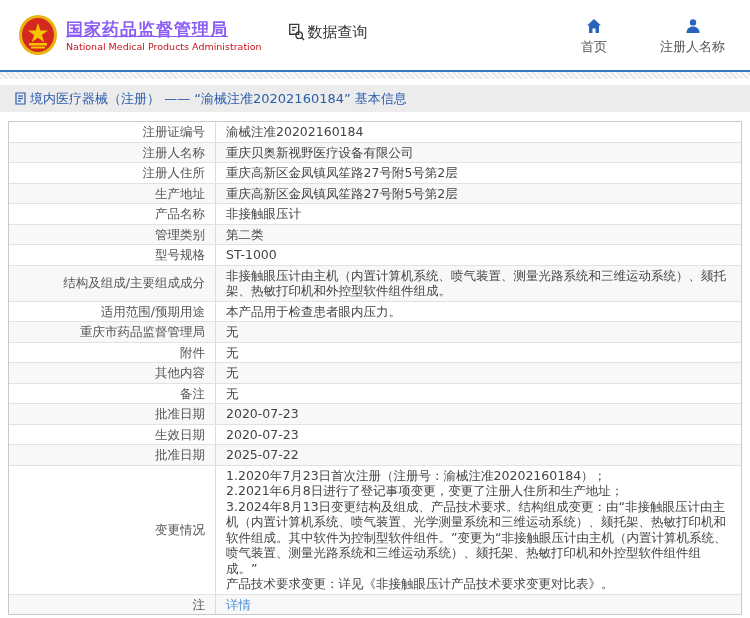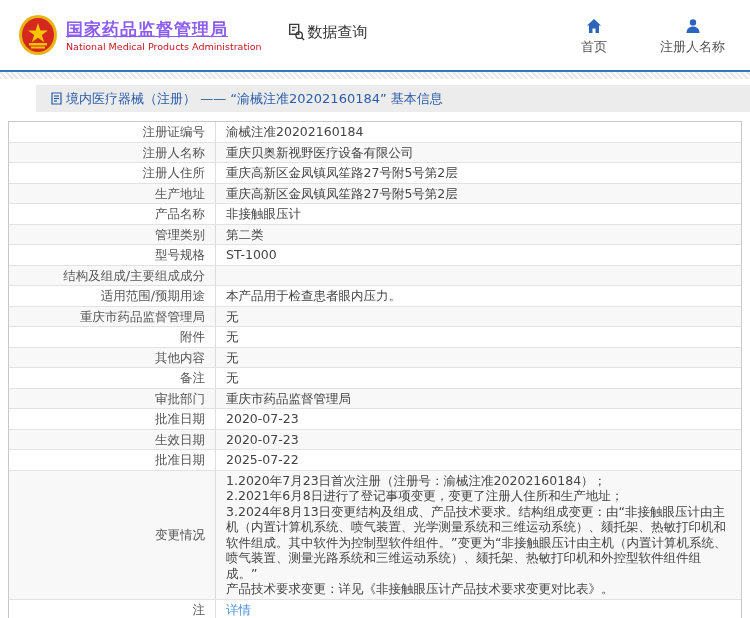--- a/index.html
+++ b/index.html
@@ -42,21 +42,21 @@
   
   .blue-line { height: 2px; background: #3579bd; }
   .hatch-band {
     height: 7px;
     background: repeating-linear-gradient(45deg, #e9e9e9 0 2px, #fafafa 2px 4px);
   }
 
   
   .title-bar {
     margin-top: 6px; background: #ececec; height: 27px;
-    display: flex; align-items: center; padding: 8px 15px; margin-left: 36px;
+    display: flex; align-items: center; padding: 8px 15px;
   }
   .title-doc-icon { width: 11px; height: 13px; margin-right: 4px; flex: 0 0 auto; }
   .page-title { font-size: 13px; color: #2a5caa; white-space: nowrap; }
 
   
   .info-table {
     margin: 9px 8px 0 8px;
     border: 1px solid #c9c9c9;
     background: #fff;
   }
@@ -176,20 +176,21 @@
       <div class="trow">
         <div class="tlabel">
           <span>型号规格</span>
         </div>
         <div class="tvalue">ST-1000</div>
       </div>
       <div class="trow">
         <div class="tlabel">
           <span>结构及组成/主要组成成分</span>
         </div>
+        <div class="tvalue">非接触眼压计由主机（内置计算机系统、喷气装置、测量光路系统和三维运动系统）、颏托架、热敏打印机和外控型软件组件组成。</div>
       </div>
       <div class="trow">
         <div class="tlabel">
           <span>适用范围/预期用途</span>
         </div>
         <div class="tvalue">本产品用于检查患者眼内压力。</div>
       </div>
       <div class="trow">
         <div class="tlabel">
           <span>重庆市药品监督管理局</span>
@@ -206,26 +207,20 @@
         <div class="tlabel">
           <span>其他内容</span>
         </div>
         <div class="tvalue">无</div>
       </div>
       <div class="trow">
         <div class="tlabel">
           <span>备注</span>
         </div>
         <div class="tvalue">无</div>
-      </div>
-      <div class="trow">
-        <div class="tlabel">
-          <span>审批部门</span>
-        </div>
-        <div class="tvalue">重庆市药品监督管理局</div>
       </div>
       <div class="trow">
         <div class="tlabel">
           <span>批准日期</span>
         </div>
         <div class="tvalue">2020-07-23</div>
       </div>
       <div class="trow">
         <div class="tlabel">
           <span>生效日期</span>

